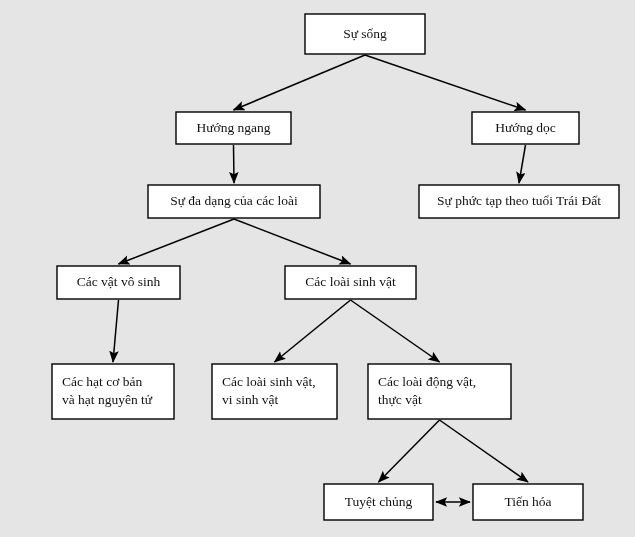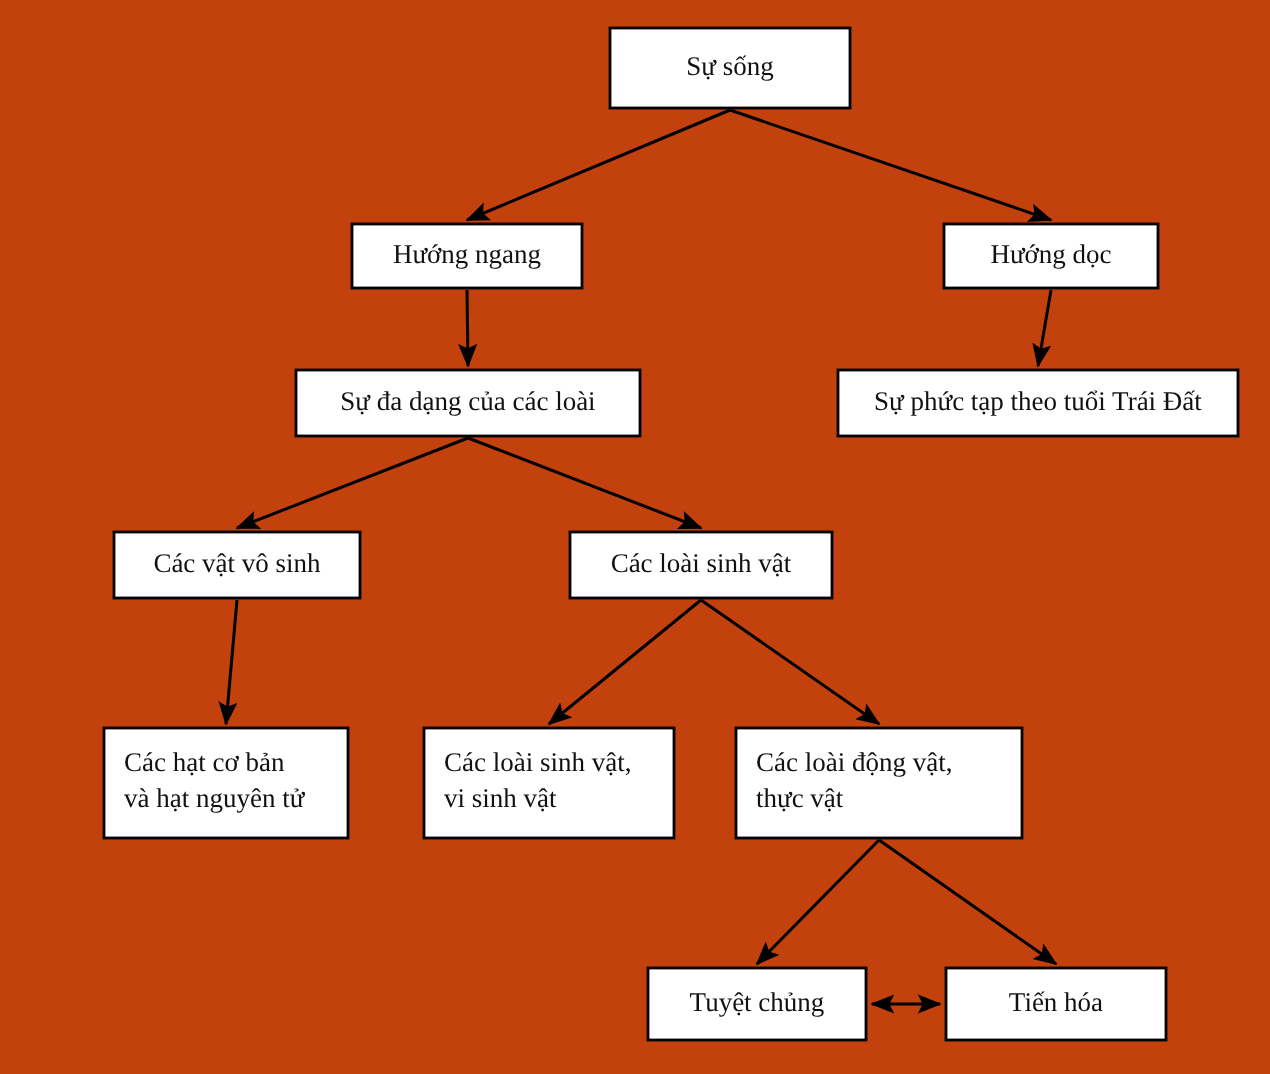--- a/index.html
+++ b/index.html
@@ -10,21 +10,21 @@
   body {
     width: 635px;
     height: 537px;
     font-family: "Liberation Serif", "DejaVu Serif", serif;
     overflow: hidden;
   }
   #diagram-root {
     position: relative;
     width: 635px;
     height: 537px;
-    background: #c2410c;
+    background: #e5e5e5;
   }
   svg.flow {
     position: absolute;
     top: 0;
     left: 0;
     width: 635px;
     height: 537px;
   }
   .node-rect {
     fill: #ffffff;

